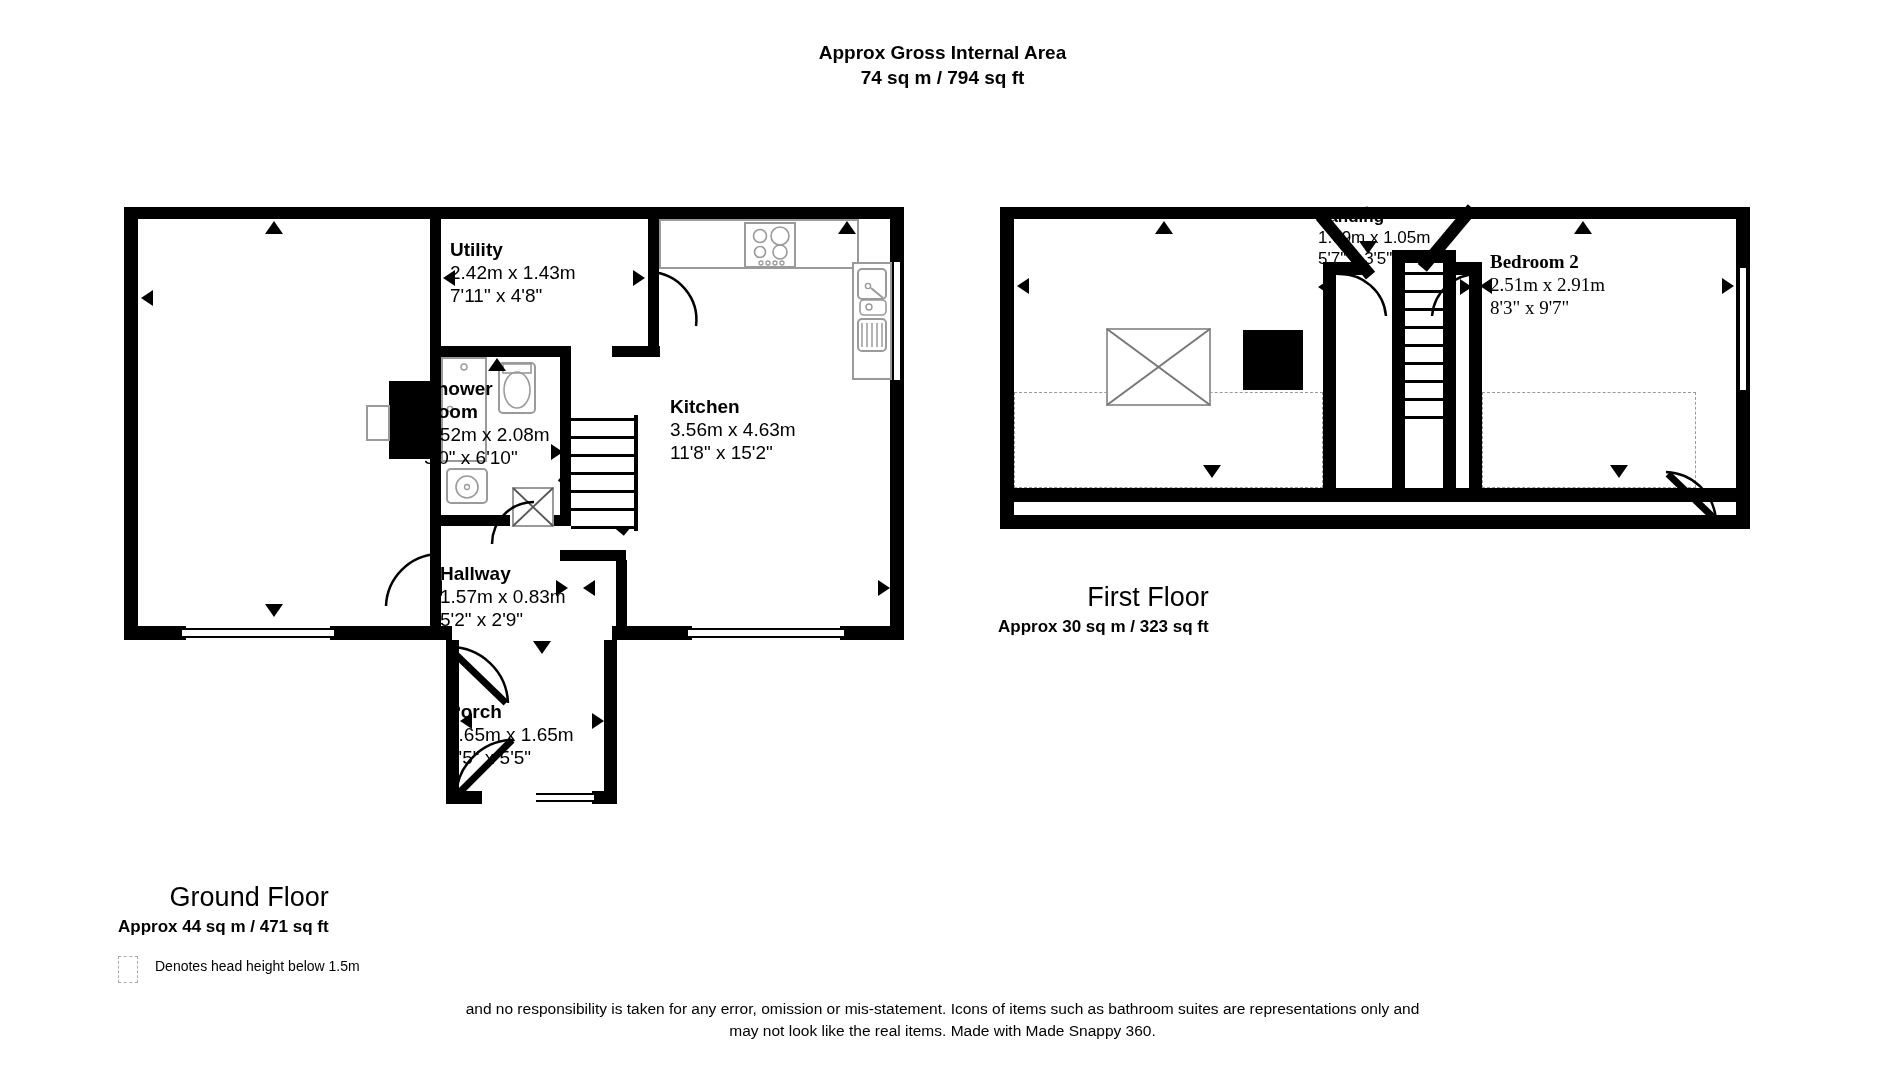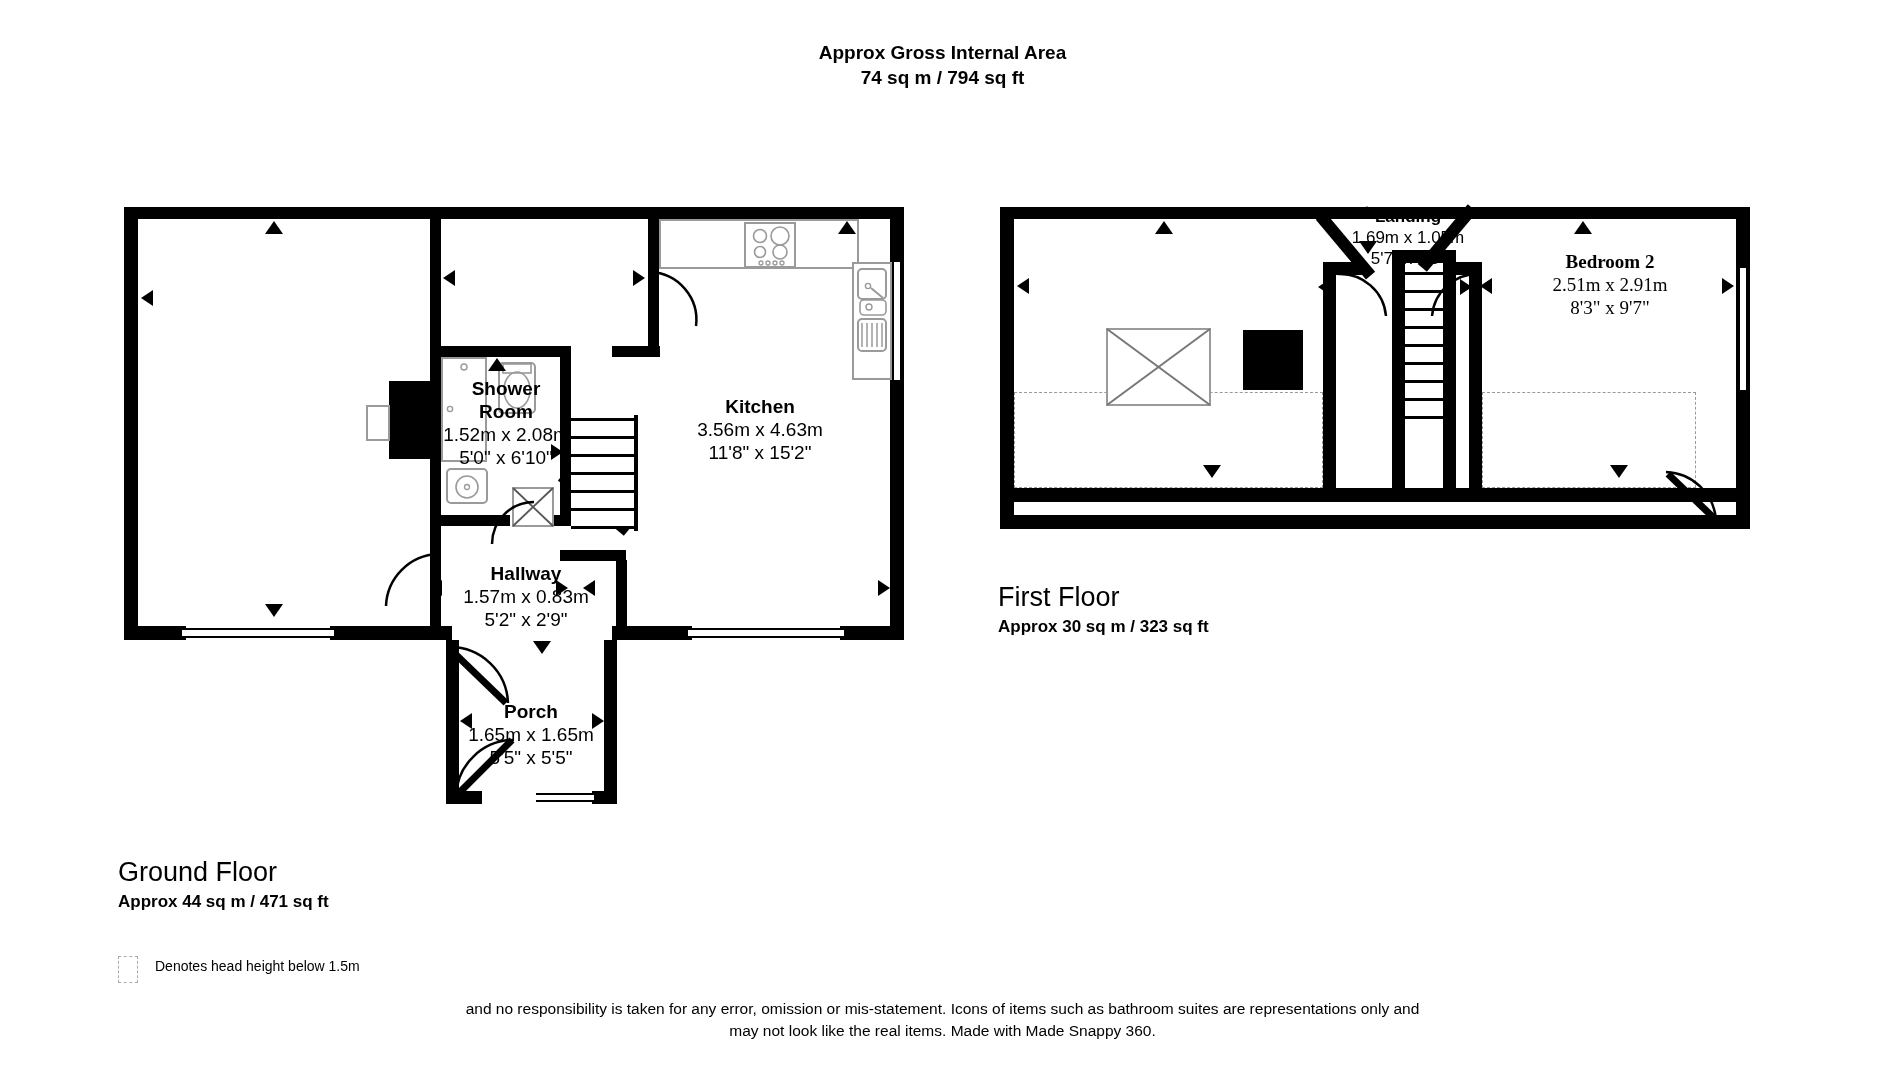--- a/index.html
+++ b/index.html
@@ -29,33 +29,33 @@
 
   
   .fx{position:absolute;border:2px solid #9a9a9a;box-sizing:border-box;background:#fff;}
   .fx-r{border-radius:5px;}
   .fx-dark{position:absolute;background:#000;}
 
   
   .dashed{position:absolute;border:1.5px dashed #9a9a9a;box-sizing:border-box;background:transparent;}
 
   
-  .label{position:absolute;text-align:center;line-height:23px;white-space:nowrap;}
+  .label{position:absolute;line-height:23px;white-space:nowrap;}
   .label .nm{font-size:19px;font-weight:bold;}
   .label .dm{font-size:19px;font-weight:normal;}
 
   
   .ar{position:absolute;width:0;height:0;}
   .ar-l{border-top:8px solid transparent;border-bottom:8px solid transparent;border-right:12px solid #000;}
   .ar-r{border-top:8px solid transparent;border-bottom:8px solid transparent;border-left:12px solid #000;}
   .ar-u{border-left:9px solid transparent;border-right:9px solid transparent;border-bottom:13px solid #000;}
   .ar-d{border-left:9px solid transparent;border-right:9px solid transparent;border-top:13px solid #000;}
 
   
-  .floor-cap{position:absolute;}
+  .floor-cap{position:absolute;text-align:right;}
   .floor-cap .t{font-size:27px;font-weight:normal;line-height:34px;}
   .floor-cap .s{font-size:17px;font-weight:bold;line-height:26px;}
 
   
   #legend{position:absolute;left:118px;top:955px;}
   #legend .box{position:absolute;left:0;top:1px;width:20px;height:27px;border:1.5px dashed #aaa;box-sizing:border-box;}
   #legend .txt{position:absolute;left:37px;top:3px;font-size:14px;white-space:nowrap;}
 
   
   #disclaimer{
@@ -220,20 +220,25 @@
   <div class="ar ar-r" style="left:878px;top:580px;"></div>
   <div class="ar ar-l" style="left:430px;top:580px;"></div>
   <div class="ar ar-r" style="left:556px;top:580px;"></div>
   <div class="ar ar-l" style="left:583px;top:580px;"></div>
   <div class="ar ar-d" style="left:533px;top:641px;"></div>
 
   <div class="ar ar-l" style="left:460px;top:713px;"></div>
   <div class="ar ar-r" style="left:592px;top:713px;"></div>
 
 
+  <div class="label" style="left:450px;top:238px;width:178px;">
+    <div class="nm">Utility</div>
+    <div class="dm">2.42m x 1.43m</div>
+    <div class="dm">7'11" x 4'8"</div>
+  </div>
 
   <div class="label" style="left:424px;top:377px;width:164px;">
     <div class="nm">Shower</div>
     <div class="nm">Room</div>
     <div class="dm">1.52m x 2.08m</div>
     <div class="dm">5'0" x 6'10"</div>
   </div>
 
   <div class="label" style="left:670px;top:395px;width:180px;">
     <div class="nm">Kitchen</div>
@@ -333,21 +338,21 @@
     <div class="dm">2.51m x 2.91m</div>
     <div class="dm">8'3" x 9'7"</div>
   </div>
 </div>
 
 <div class="floor-cap" id="cap-first" style="left:998px;top:580px;">
   <div class="t">First Floor</div>
   <div class="s">Approx 30 sq m / 323 sq ft</div>
 </div>
 
-<div class="floor-cap" id="cap-ground" style="left:118px;top:855px;">
+<div class="floor-cap" id="cap-ground" style="left:118px;top:880px;">
   <div class="t">Ground Floor</div>
   <div class="s">Approx 44 sq m / 471 sq ft</div>
 </div>
 
 <div id="legend">
   <div class="box"></div>
   <div class="txt">Denotes head height below 1.5m</div>
 </div>
 
 <div id="disclaimer">

